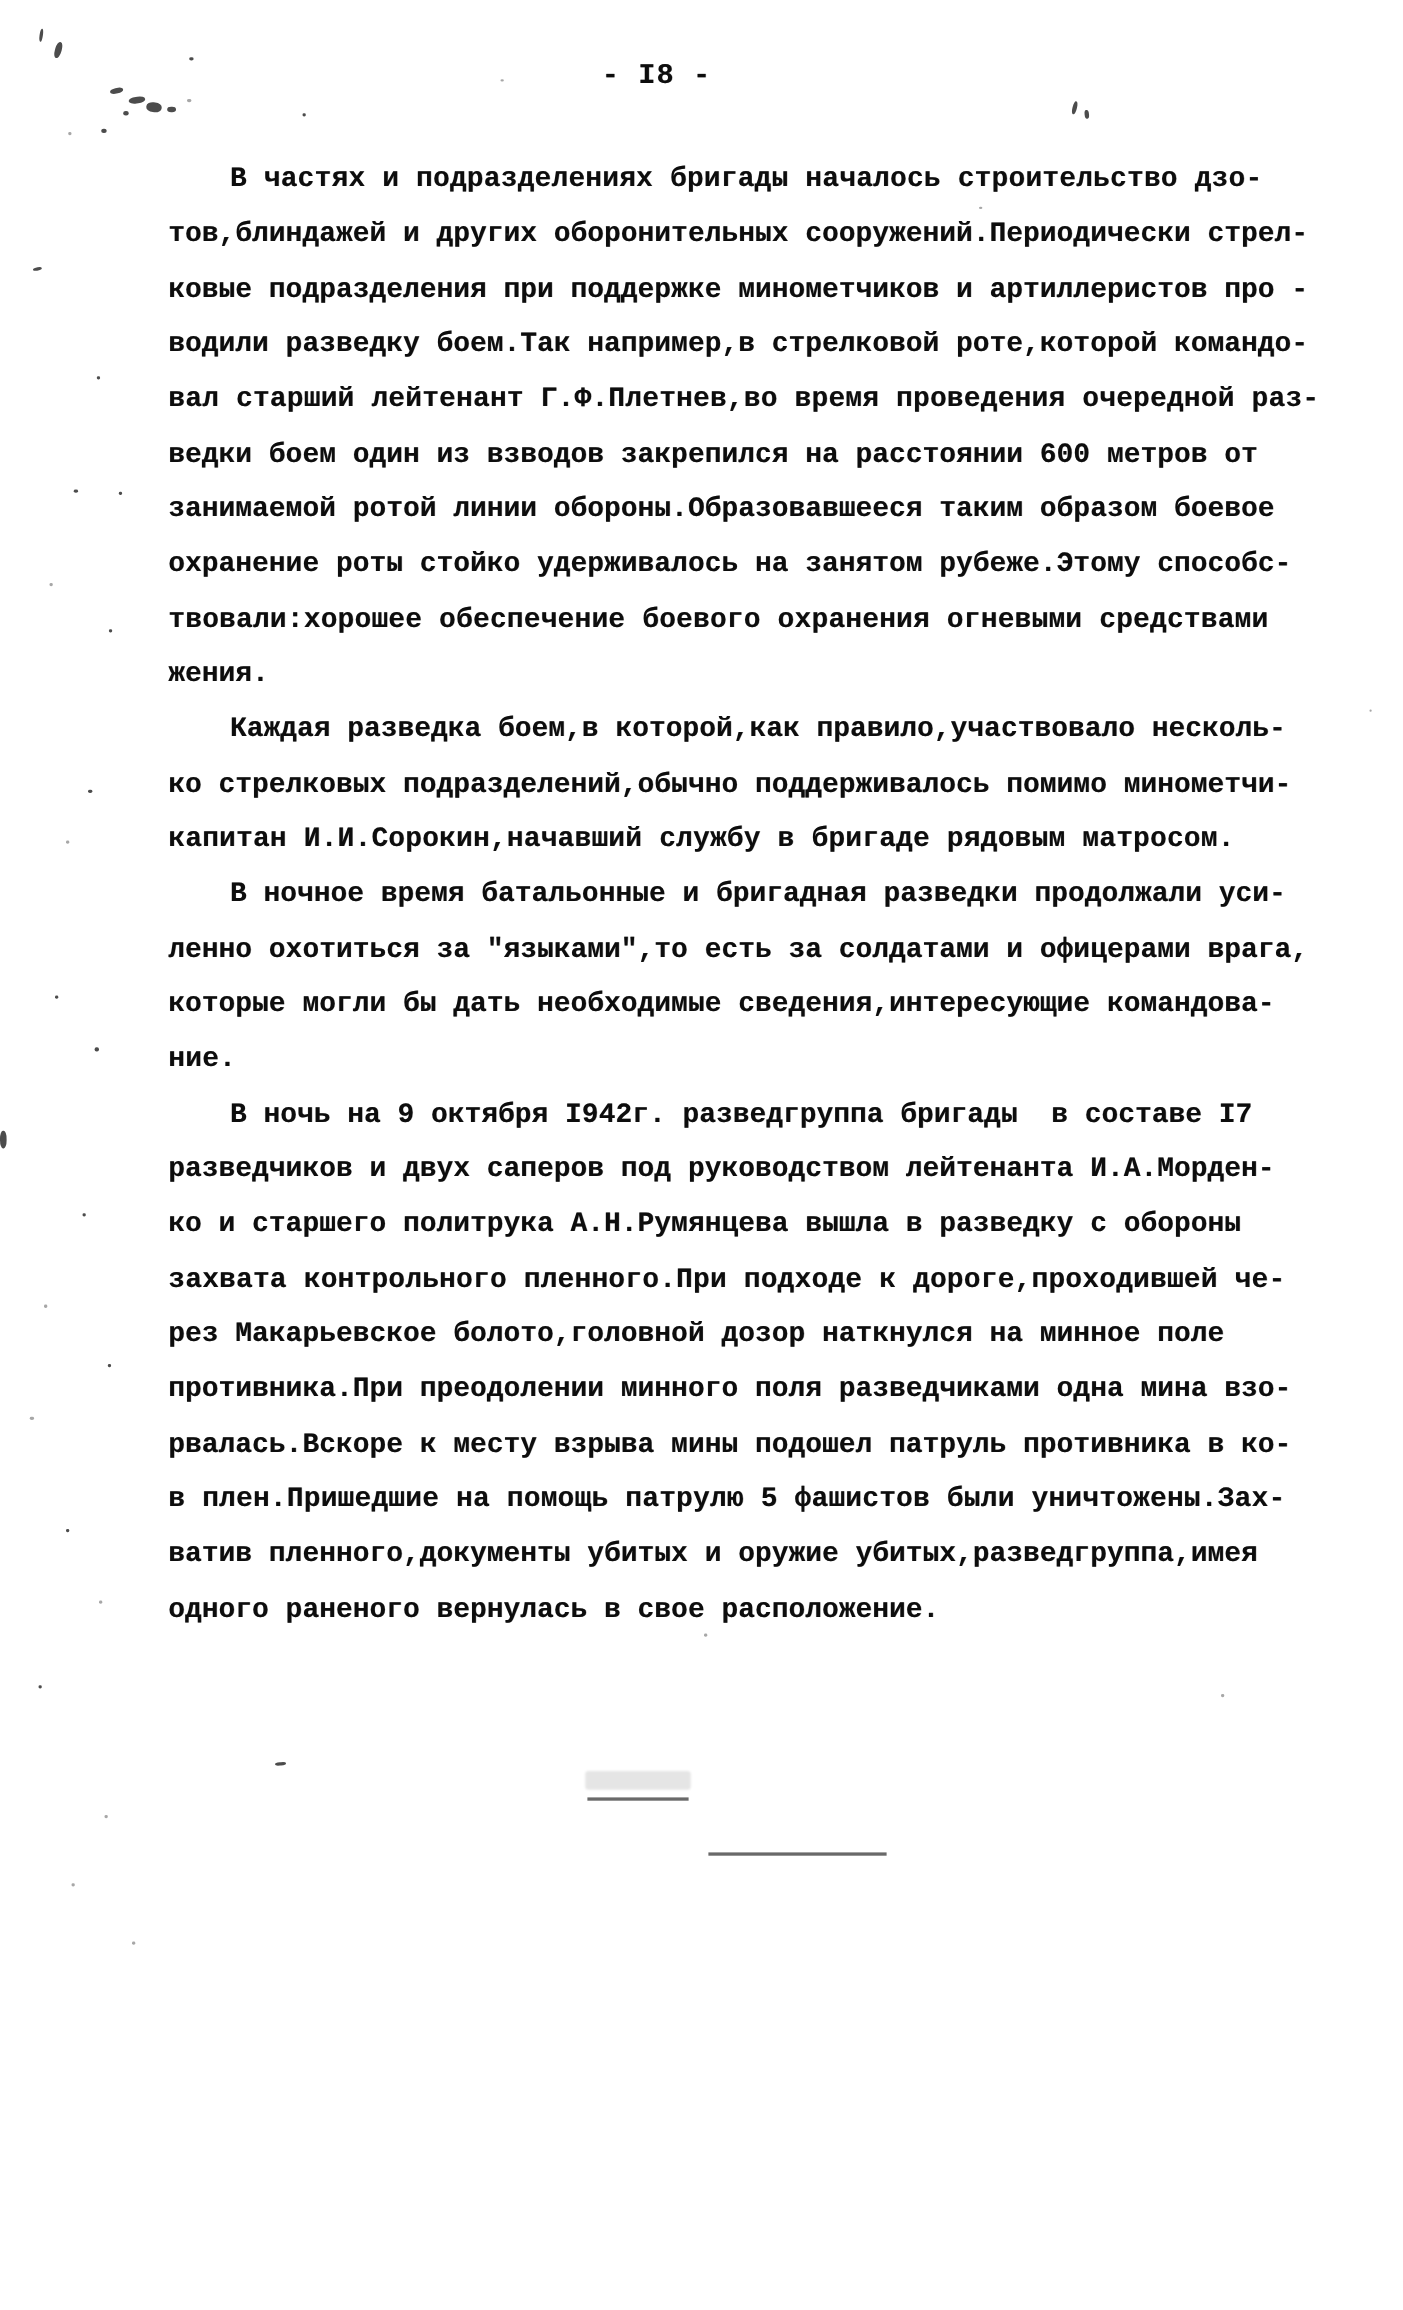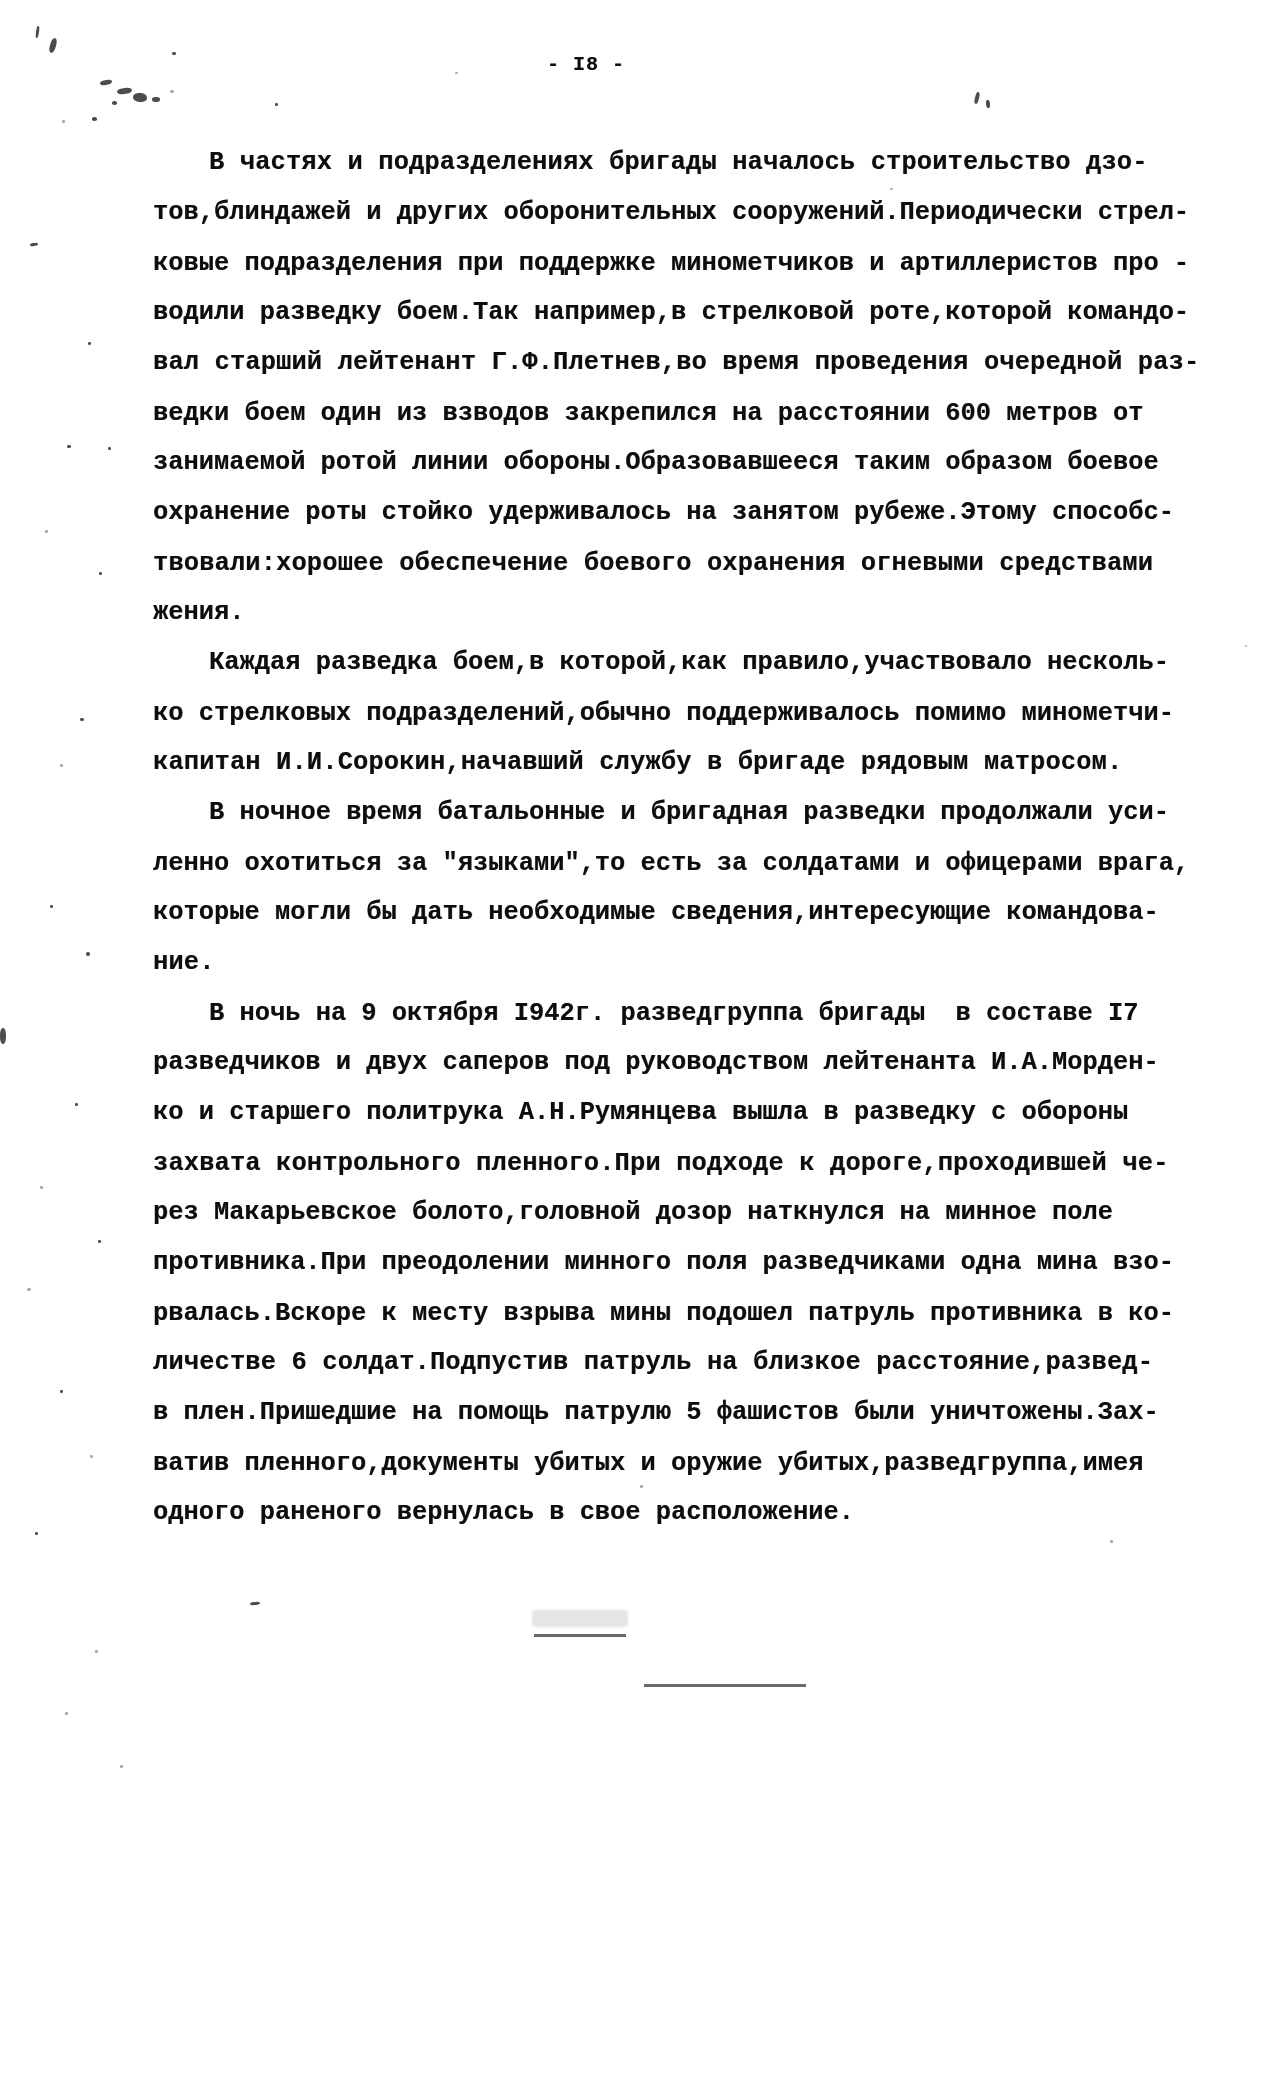--- a/index.html
+++ b/index.html
@@ -16,21 +16,21 @@
   
   .ink{
     filter:blur(0.35px) contrast(1.1);
     text-shadow:0.4px 0.4px 0 rgba(20,20,20,0.35), -0.3px 0 0 rgba(20,20,20,0.15);
     font-weight:700;
   }
   .page-number{
     position:absolute;
     top:53px;
     left:547px;
-    font-size:20px;
+    font-size:26px;
     letter-spacing:1px;
     white-space:pre;
   }
   .body-text{
     position:absolute;
     top:138px;
     left:153px;
     width:1060px;
     font-size:25.4px;
   }
@@ -89,21 +89,20 @@
       <div class="line">ленно охотиться за "языками",то есть за солдатами и офицерами врага,</div>
       <div class="line">которые могли бы дать необходимые сведения,интересующие командова-</div>
       <div class="line">ние.</div>
       <div class="line indent">В ночь на 9 октября I942г. разведгруппа бригады  в составе I7</div>
       <div class="line">разведчиков и двух саперов под руководством лейтенанта И.А.Морден-</div>
       <div class="line">ко и старшего политрука А.Н.Румянцева вышла в разведку с обороны</div>
       <div class="line">захвата контрольного пленного.При подходе к дороге,проходившей че-</div>
       <div class="line">рез Макарьевское болото,головной дозор наткнулся на минное поле</div>
       <div class="line">противника.При преодолении минного поля разведчиками одна мина взо-</div>
       <div class="line">рвалась.Вскоре к месту взрыва мины подошел патруль противника в ко-</div>
-      <div class="line">личестве 6 солдат.Подпустив патруль на близкое расстояние,развед-</div>
       <div class="line">в плен.Пришедшие на помощь патрулю 5 фашистов были уничтожены.Зах-</div>
       <div class="line">ватив пленного,документы убитых и оружие убитых,разведгруппа,имея</div>
       <div class="line">одного раненого вернулась в свое расположение.</div>
     </div>
 
   <div class="smear" style="left:532px;top:1610px;width:96px;height:17px;"></div>
   <div class="bar" style="left:534px;top:1634px;width:92px;height:3px;"></div>
   <div class="bar" style="left:644px;top:1684px;width:162px;height:3px;"></div>
 
   <div>

